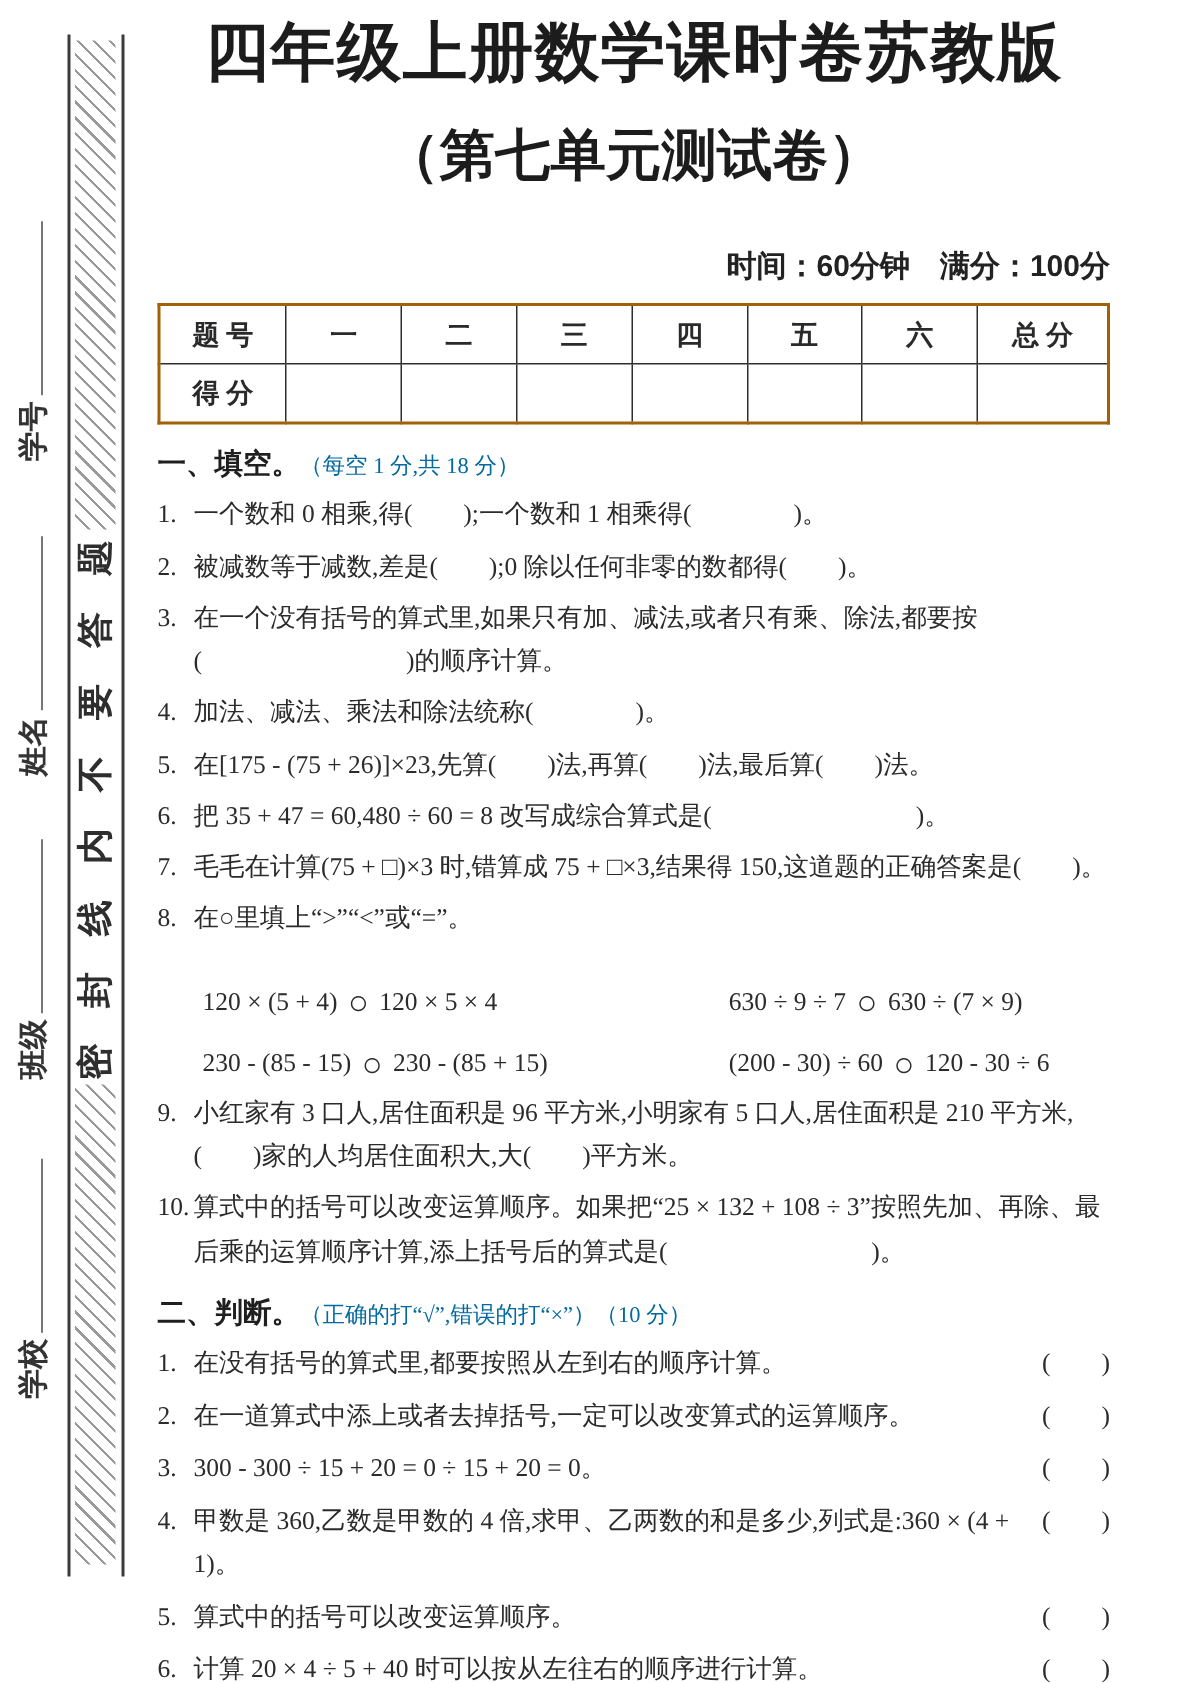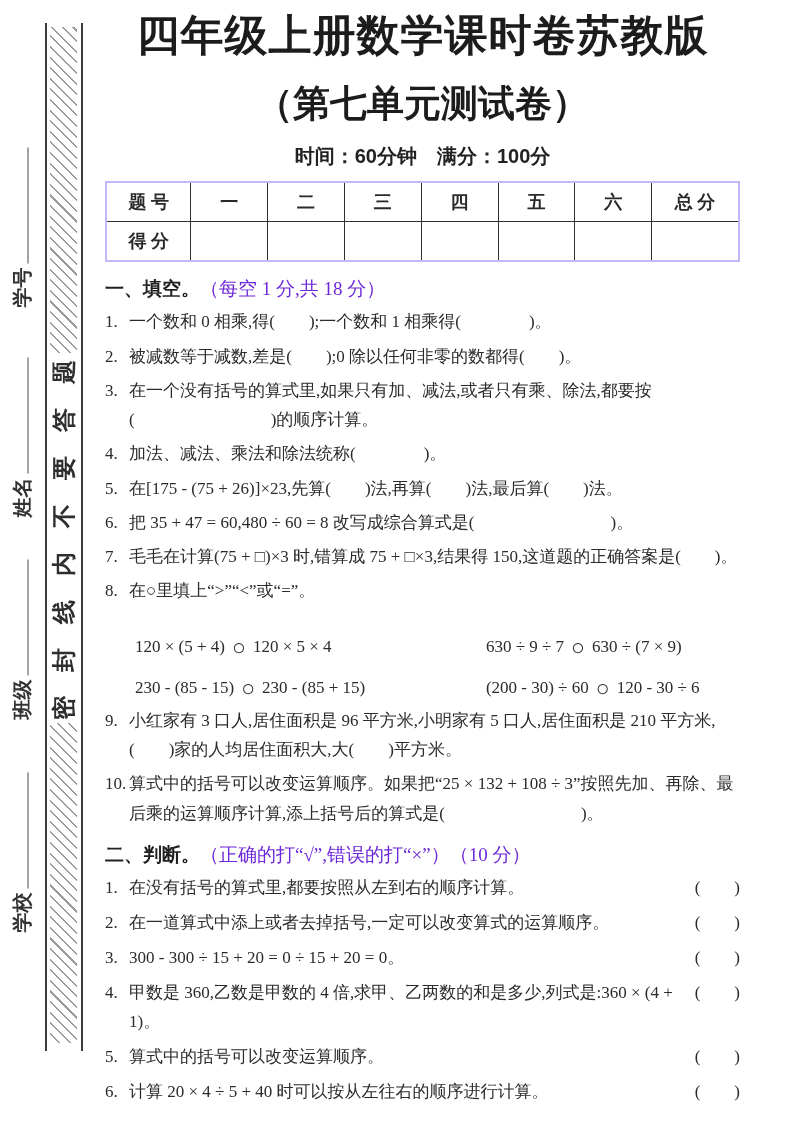--- a/index.html
+++ b/index.html
@@ -38,35 +38,35 @@
     font-family:"Liberation Sans","DejaVu Sans",sans-serif;
     font-weight:700;font-size:43px;line-height:1.12;text-align:center;
     letter-spacing:1px;color:#1c1c1c;margin:0;
   }
   .subtitle{
     font-family:"Liberation Sans","DejaVu Sans",sans-serif;
     font-weight:700;font-size:37px;line-height:1.1;text-align:center;
     color:#1c1c1c;margin:25px 0 0 0;
   }
   .meta{
-    margin-top:18px;text-align:center;font-size:20px;font-weight:700;
+    margin-top:39px;text-align:right;font-size:20px;font-weight:700;
     font-family:"Liberation Sans","DejaVu Sans",sans-serif;color:#222;
   }
   table.score{
     margin-top:11px;width:100%;border-collapse:collapse;table-layout:fixed;
-    border:2px solid #c4b5fd;
+    border:2px solid #a16207;
   }
   table.score td{
     border:1px solid #2e2e2e;height:36px;text-align:center;
     font-size:18px;font-weight:700;color:#2a2a2a;
   }
   col.c-first{width:13.4%}col.c-last{width:13.8%}
   .sec-head{margin-top:13px;font-size:19px;line-height:1.45;}
   .sec-head .b{font-weight:700;color:#1f1f1f;margin-top:19px;}
-  .sec-head .n{font-size:19px;color:#6d28d9;}
+  .sec-head .n{font-size:15px;color:#0369a1;}
   .question{display:flex;margin-top:5px;font-size:17px;line-height:1.72;}
   .q-num{flex:0 0 24px;}
   .q-text{flex:1;}
   .q8-grid{display:flex;flex-wrap:wrap;row-gap:14px;margin:27px 0 4px 30px;font-size:17px;}
   .cmp{line-height:1.6;}
   .cmp-l{flex:0 0 58%;}
   .cmp-r{flex:0 0 42%;}
   .circle{font-size:23px;vertical-align:-3px;padding:0 7px;line-height:1;}
   .judge{display:flex;justify-content:space-between;margin-top:6px;font-size:17px;line-height:1.7;}
   .judge-left{display:flex;}

